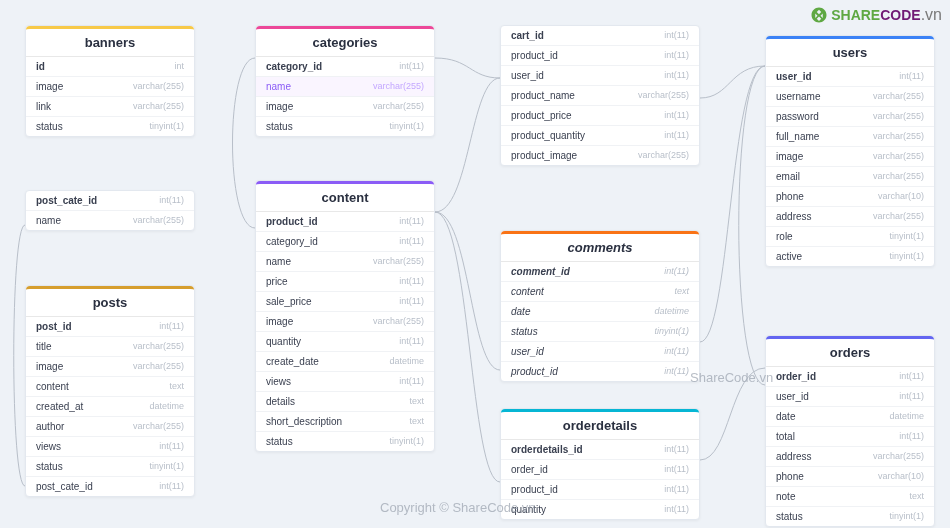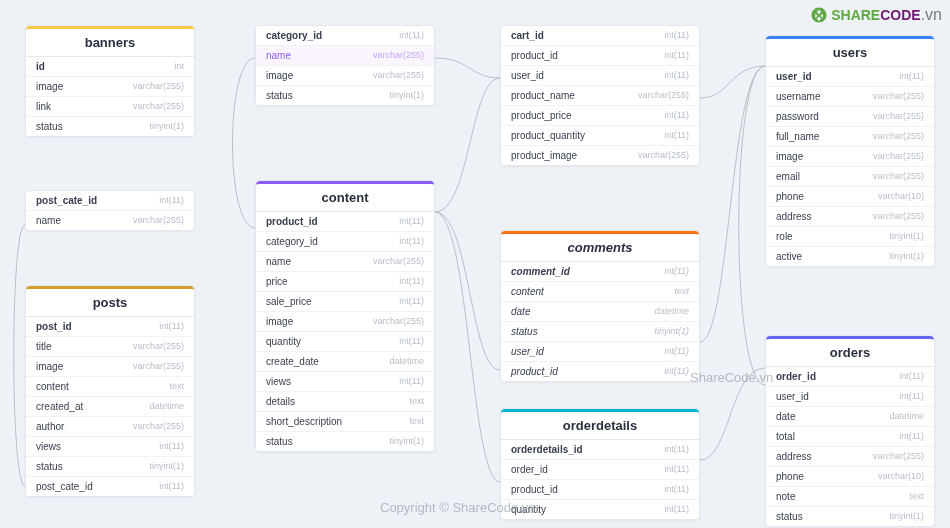--- a/index.html
+++ b/index.html
@@ -120,20 +120,21 @@
       <div class="row">
         <span class="col-name">status</span>
         <span class="col-type">tinyint(1)</span>
       </div>
       <div class="row">
         <span class="col-name">post_cate_id</span>
         <span class="col-type">int(11)</span>
       </div>
     </div>
     <div class="table-box" style="left: 255px; top: 25px; width: 180px;">
+      <div class="table-header c-pink">categories</div>
       <div class="row pk">
         <span class="col-name">category_id</span>
         <span class="col-type">int(11)</span>
       </div>
       <div class="row hl">
         <span class="col-name">name</span>
         <span class="col-type">varchar(255)</span>
       </div>
       <div class="row">
         <span class="col-name">image</span>

